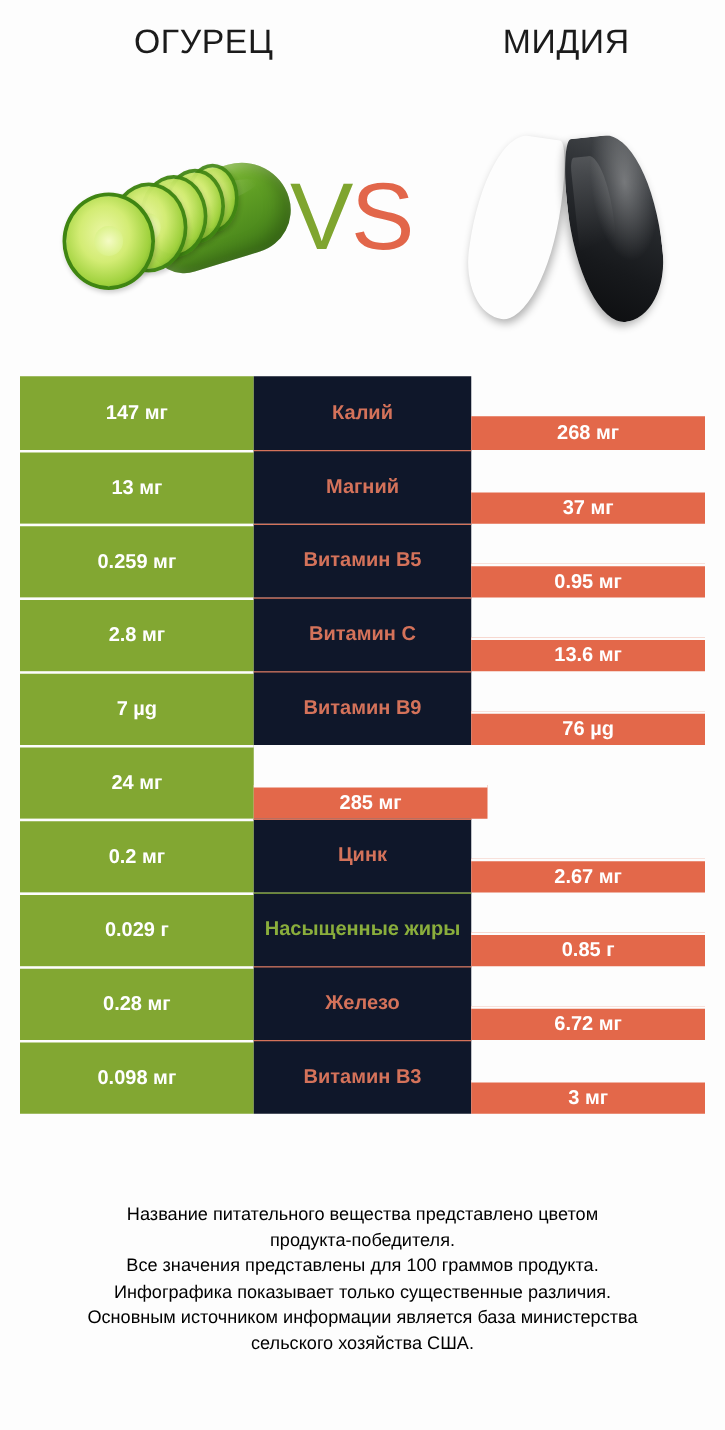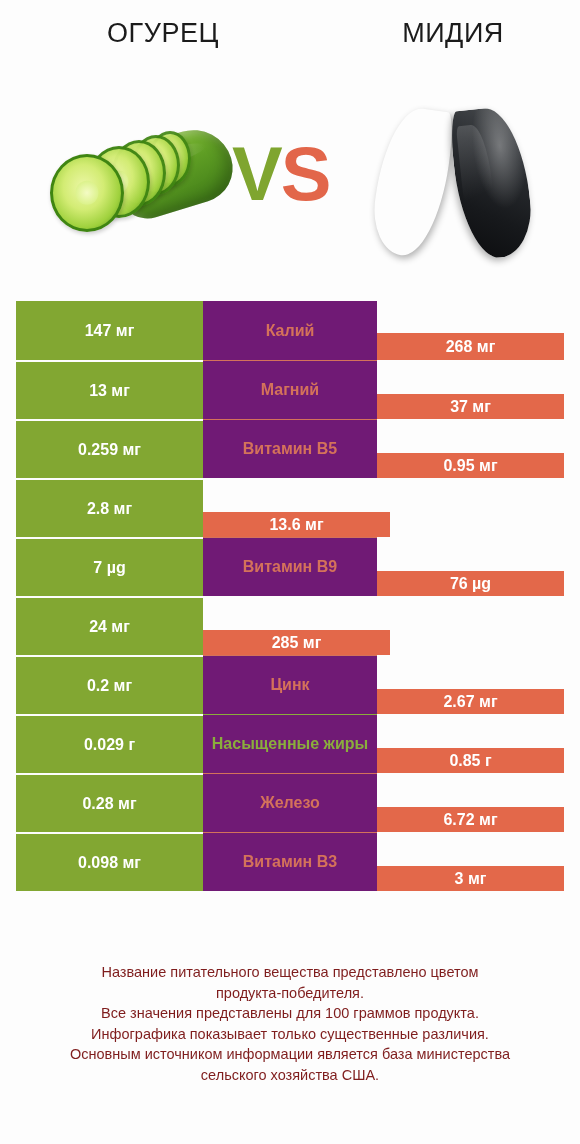--- a/index.html
+++ b/index.html
@@ -55,21 +55,21 @@
     background:radial-gradient(circle,#f4fbc4 0%,#dcf28c 70%,#c3e268 100%);
   }
   .s1{ left:2px;  top:44px; width:74px; height:78px; z-index:6; }
   .s2{ left:40px; top:36px; width:62px; height:72px; z-index:5; opacity:.97; }
   .s3{ left:64px; top:30px; width:54px; height:66px; z-index:4; opacity:.95; }
   .s4{ left:84px; top:25px; width:48px; height:60px; z-index:3; opacity:.93; }
   .s5{ left:101px;top:21px; width:42px; height:55px; z-index:2; opacity:.9; }
 
   .vs{
     position:absolute; left:232px; top:40px;
-    font-size:76px; font-weight:700; line-height:1;
+    font-size:76px; font-weight:400; line-height:1;
     letter-spacing:-2px; font-family:"Liberation Sans",sans-serif;
   }
   .vs .v{ color:#7fa52f; }
   .vs .s{ color:#e2664a; }
 
   
   .mussel{ position:absolute; top:12px; }
   .mussel .shell{
     width:100%; height:100%;
     border-radius:52% 12% 52% 50% / 64% 34% 66% 36%;
@@ -108,37 +108,37 @@
     text-align:center; line-height:1.22;
   }
   .c-left, .c-right{
     width:187px; flex:0 0 187px;
     color:#ffffff; font-size:16px; font-weight:700;
   }
   .c-left { background:#82a732; }
   .c-right{ background:#e3684a;margin-top:32px; }
   .c-mid{
     width:174px; flex:0 0 174px;
-    background:#701a75;
+    background:#0f172a;
     font-size:16px; font-weight:700;
     color:#d4725a;
     padding:0 6px;
   }
   .c-mid.win-left{ color:#8aae3c; }
 
   .row + .row .c-mid{ border-top:1px solid #d4725a; }
   .row + .row .c-mid.win-left{ border-top:1px solid #8aae3c; }
   .row + .row .c-left { border-top:2px solid #fdfdfd; }
   .row + .row .c-right{ border-top:2px solid #fdfdfd; }
 
   
   .footer{
     position:absolute; left:0; top:962px; width:580px;
     text-align:center;
-    font-size:14.5px; line-height:1.42; color:#7f1d1d;
+    font-size:14.5px; line-height:1.42; color:#000000;
   }
   .footer div{ white-space:nowrap; }
 </style>
 </head>
 <body>
 
 <div class="page">
 
   <div class="header">
     <div class="title left">ОГУРЕЦ</div>
@@ -177,20 +177,21 @@
         <div class="cell c-mid">Магний</div>
         <div class="cell c-right">37 мг</div>
       </div>
       <div class="row">
         <div class="cell c-left">0.259 мг</div>
         <div class="cell c-mid">Витамин B5</div>
         <div class="cell c-right">0.95 мг</div>
       </div>
       <div class="row">
         <div class="cell c-left">2.8 мг</div>
+        <div class="cell c-mid">Витамин C</div>
         <div class="cell c-right">13.6 мг</div>
       </div>
       <div class="row">
         <div class="cell c-left">7 µg</div>
         <div class="cell c-mid">Витамин B9</div>
         <div class="cell c-right">76 µg</div>
       </div>
       <div class="row">
         <div class="cell c-left">24 мг</div>
         <div class="cell c-right">285 мг</div>

